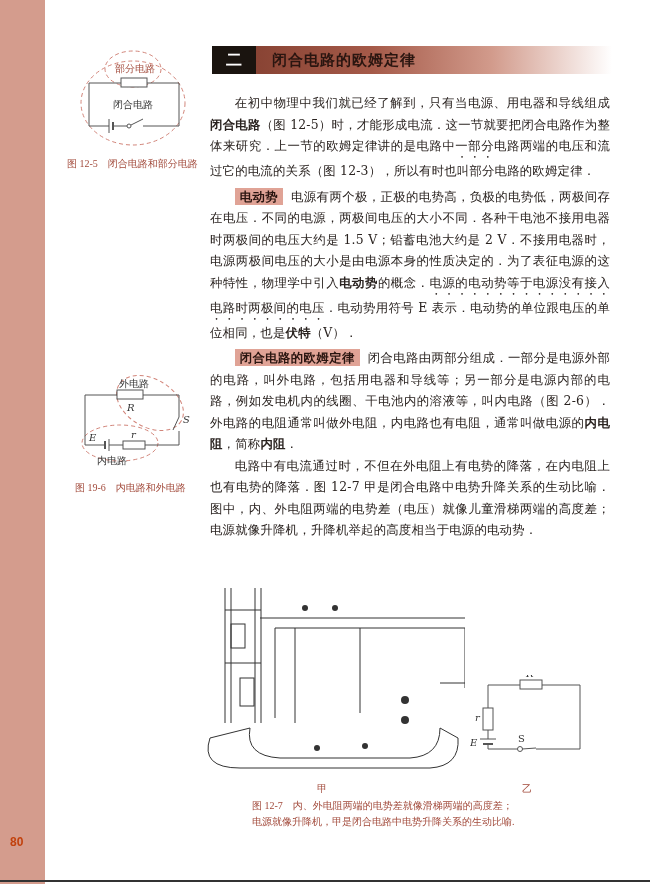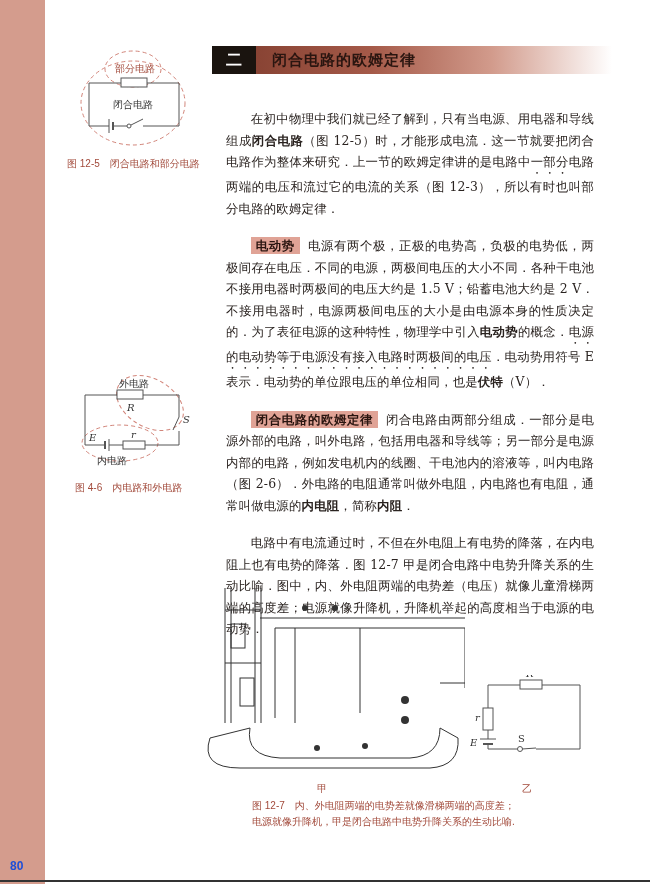--- a/index.html
+++ b/index.html
@@ -1,36 +1,36 @@
 <!DOCTYPE html>
 <html><head>
 <meta charset="utf-8">
 <style>
   html, body { margin:0; padding:0; }
   body { width:650px; height:884px; position:relative; background:#ffffff; overflow:hidden;
          font-family:"DejaVu Serif","Liberation Serif",serif; color:#2a2320; }
   .sidebar { position:absolute; left:0; top:0; width:45px; height:884px; background:#d49c8d; }
-  .page-num { position:absolute; left:10px; top:835px; font-family:"Liberation Sans",sans-serif; font-size:12px; font-weight:bold; color:#1d4ed8;margin-top:24px; }
+  .page-num { position:absolute; left:10px; top:835px; font-family:"Liberation Sans",sans-serif; font-size:12px; font-weight:bold; color:#c2410c; }
   .bottom-rule { position:absolute; left:0; top:880px; width:650px; height:2px; background:#333; }
 
   .section-header { position:absolute; left:212px; top:46px; width:400px; height:28px;
      background:linear-gradient(90deg,#7e3b2c 0%,#a55a49 40%,#d29b8c 70%,rgba(255,255,255,0) 100%); }
   .section-num { position:absolute; left:0; top:0; width:44px; height:28px; background:#1a140f; color:#fff;
      font-family:"DejaVu Sans",sans-serif; font-size:16px; font-weight:bold; text-align:center; line-height:28px; }
   .section-title { position:absolute; left:60px; top:0; line-height:28px; font-family:"DejaVu Sans",sans-serif;
      font-size:15px; font-weight:bold; color:#2a1510; letter-spacing:1px; }
 
   .body-text { position:absolute; left:210px; width:400px; font-size:12.4px; line-height:21.5px; letter-spacing:0.2px; }
-  .body-text p { margin:16px; text-align:justify; }
+  .body-text p { margin:0; text-align:justify; }
   .indent { text-indent:2em; }
   .b { font-weight:bold; font-family:"DejaVu Sans",sans-serif; }
   .dot { text-emphasis: dot; -webkit-text-emphasis: dot; text-emphasis-position: under; -webkit-text-emphasis-position: under; }
   .tag { background:#e0a396; font-weight:bold; font-family:"DejaVu Sans",sans-serif; padding:1px 5px; margin-right:8px; color:#2a1510; }
 
-  .caption { position:absolute; font-size:10px; color:#a24a3b; font-family:Liberation Sans, sans-serif; }
+  .caption { position:absolute; font-size:10px; color:#a24a3b; font-family:Liberation Serif, serif; }
   .fig-label { position:absolute; font-size:10px; color:#a24a3b; }
   svg text { font-family:"DejaVu Serif",serif; }
 </style>
 </head>
 <body>
 
 <div class="sidebar"></div>
 <div class="page-num">80</div>
 <div class="bottom-rule"></div>
 
@@ -76,21 +76,21 @@
   <line x1="34" y1="64" x2="34" y2="76" stroke="#555"></line>
   <line x1="30" y1="66" x2="30" y2="74" stroke="#555" stroke-width="2"></line>
   <polyline points="30,70 10,70 10,20" stroke="#555" fill="none"></polyline>
   <text x="44" y="12" font-size="10" fill="#333">外电路</text>
   <text x="52" y="36" font-size="10" font-style="italic" fill="#333">R</text>
   <text x="108" y="48" font-size="10" font-style="italic" fill="#333">S</text>
   <text x="14" y="66" font-size="10" font-style="italic" fill="#333">E</text>
   <text x="56" y="63" font-size="10" font-style="italic" fill="#333">r</text>
   <text x="22" y="89" font-size="10" fill="#333">内电路</text>
 </svg>
-<div class="caption" style="left:75px;top:481px">图 4-6　内电路和外电路</div>
+<div class="caption" style="left:75px;top:481px">图 19-6　内电路和外电路</div>
 
 <svg style="position:absolute;left:200px;top:588px" width="265" height="185" viewBox="0 0 265 185">
   <g stroke="#333" fill="none" stroke-width="1">
     <line x1="25" y1="0" x2="25" y2="135"></line>
       <line x1="31" y1="0" x2="31" y2="135"></line>
     <line x1="55" y1="0" x2="55" y2="135"></line>
       <line x1="61" y1="0" x2="61" y2="135"></line>
     <line x1="25" y1="22" x2="61" y2="22"></line>
       <line x1="25" y1="75" x2="61" y2="75"></line>
     <rect x="31" y="36" width="14" height="24"></rect>

